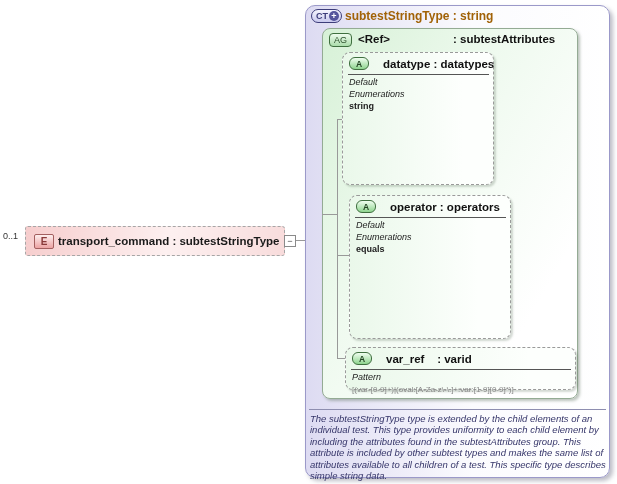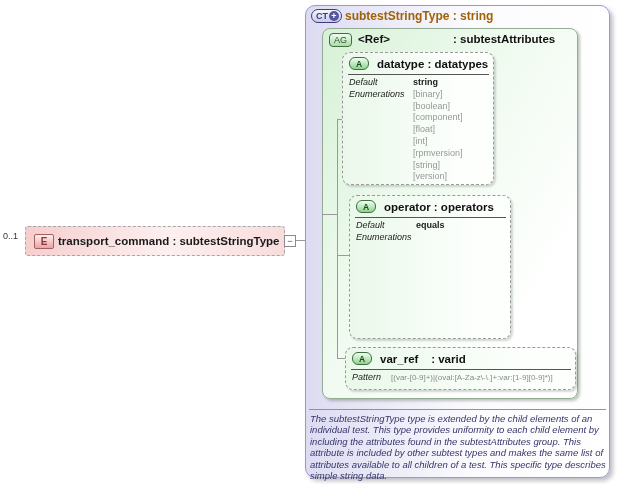--- a/index.html
+++ b/index.html
@@ -46,23 +46,23 @@
   .ag-name{position:absolute;left:413px;top:33px;font-size:11.5px;font-weight:bold;color:#111;white-space:pre;margin-left:40px;}
 
   
   .attr-box{position:absolute;border:1px dashed #9a9a9a;border-radius:8px;
     background:linear-gradient(to right,#eaf8ea 0%,#fdfffd 80%);
     box-shadow:2px 2px 2px rgba(60,80,60,0.22);}
   .attr-head{display:flex;align-items:center;padding:4px 5px 2px 6px;}
   .badge-a{width:20px;height:13px;flex:0 0 auto;border:1px solid #3f6f3f;border-radius:6px;
     background:linear-gradient(#f0fef0,#8ed48e);color:#234423;font-size:8.5px;font-weight:bold;
     display:flex;align-items:center;justify-content:center;}
-  .attr-title{margin-left:8px;font-size:11.5px;font-weight:bold;color:#111;white-space:pre;}
+  .attr-title{margin-left:14px;font-size:11.5px;font-weight:bold;color:#111;white-space:pre;}
   .attr-sep{border:0;border-top:1px solid #555;margin:2px 4px 2px 5px;}
-  .facets{display:flex;padding:0 2px 0 6px;font-size:9px;line-height:11.8px;}
+  .facets{display:flex;padding:0 2px 0 6px;font-size:9px;line-height:11.8px;flex-direction:column;}
   .facet-labels{font-style:italic;color:#222;flex:0 0 auto;}
   .facet-values{color:#222;}
   .facet-values .dflt{font-weight:bold;}
   .enum-list div{color:#979797;white-space:pre;}
   .pattern-val{color:#8a8a8a;font-size:8px;white-space:pre;}
 
   
   .anno-sep{position:absolute;left:309px;top:409px;width:297px;height:1px;background:#8e8eb0;}
   .anno-text{position:absolute;left:310px;top:413px;width:296px;font-size:9.5px;font-style:italic;
     color:#36366a;line-height:11.4px;}
@@ -106,30 +106,20 @@
       <div class="attr-title">datatype : datatypes</div>
     </div>
     <hr class="attr-sep">
     <div class="facets">
       <div class="facet-labels" style="width:64px;">
         <div>Default</div>
         <div>Enumerations</div>
       </div>
       <div class="facet-values">
         <div class="dflt">string</div>
-        <div class="enum-list">
-            <div>[binary]</div>
-            <div>[boolean]</div>
-            <div>[component]</div>
-            <div>[float]</div>
-            <div>[int]</div>
-            <div>[rpmversion]</div>
-            <div>[string]</div>
-            <div>[version]</div>
-          </div>
       </div>
     </div>
   </div>
 
   <div class="attr-box" style="left:349px;top:195px;width:162px;height:144px;">
     <div class="attr-head">
       <div class="badge-a">A</div>
       <div class="attr-title">operator : operators</div>
     </div>
     <hr class="attr-sep">

